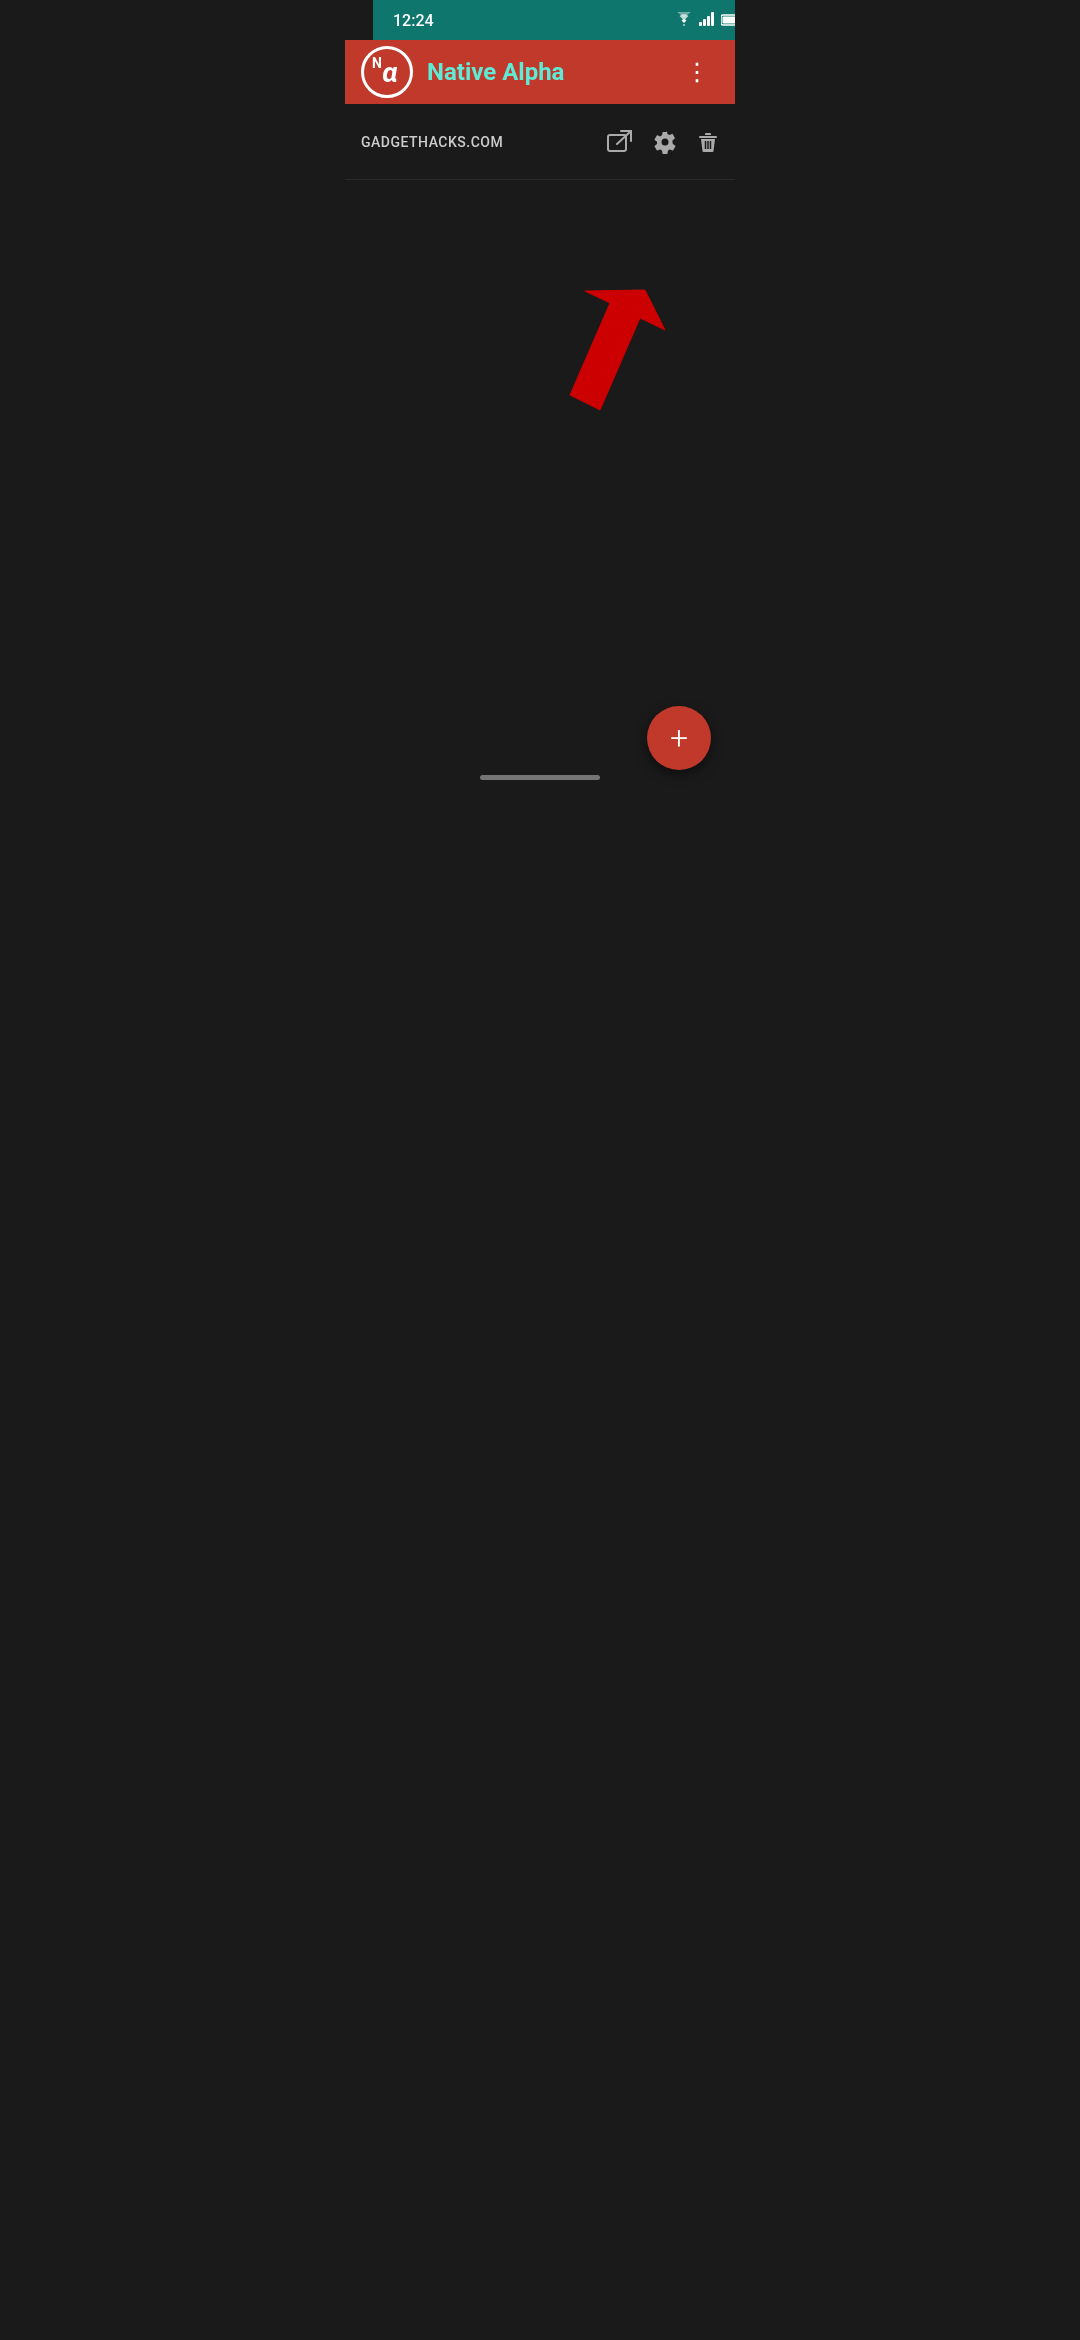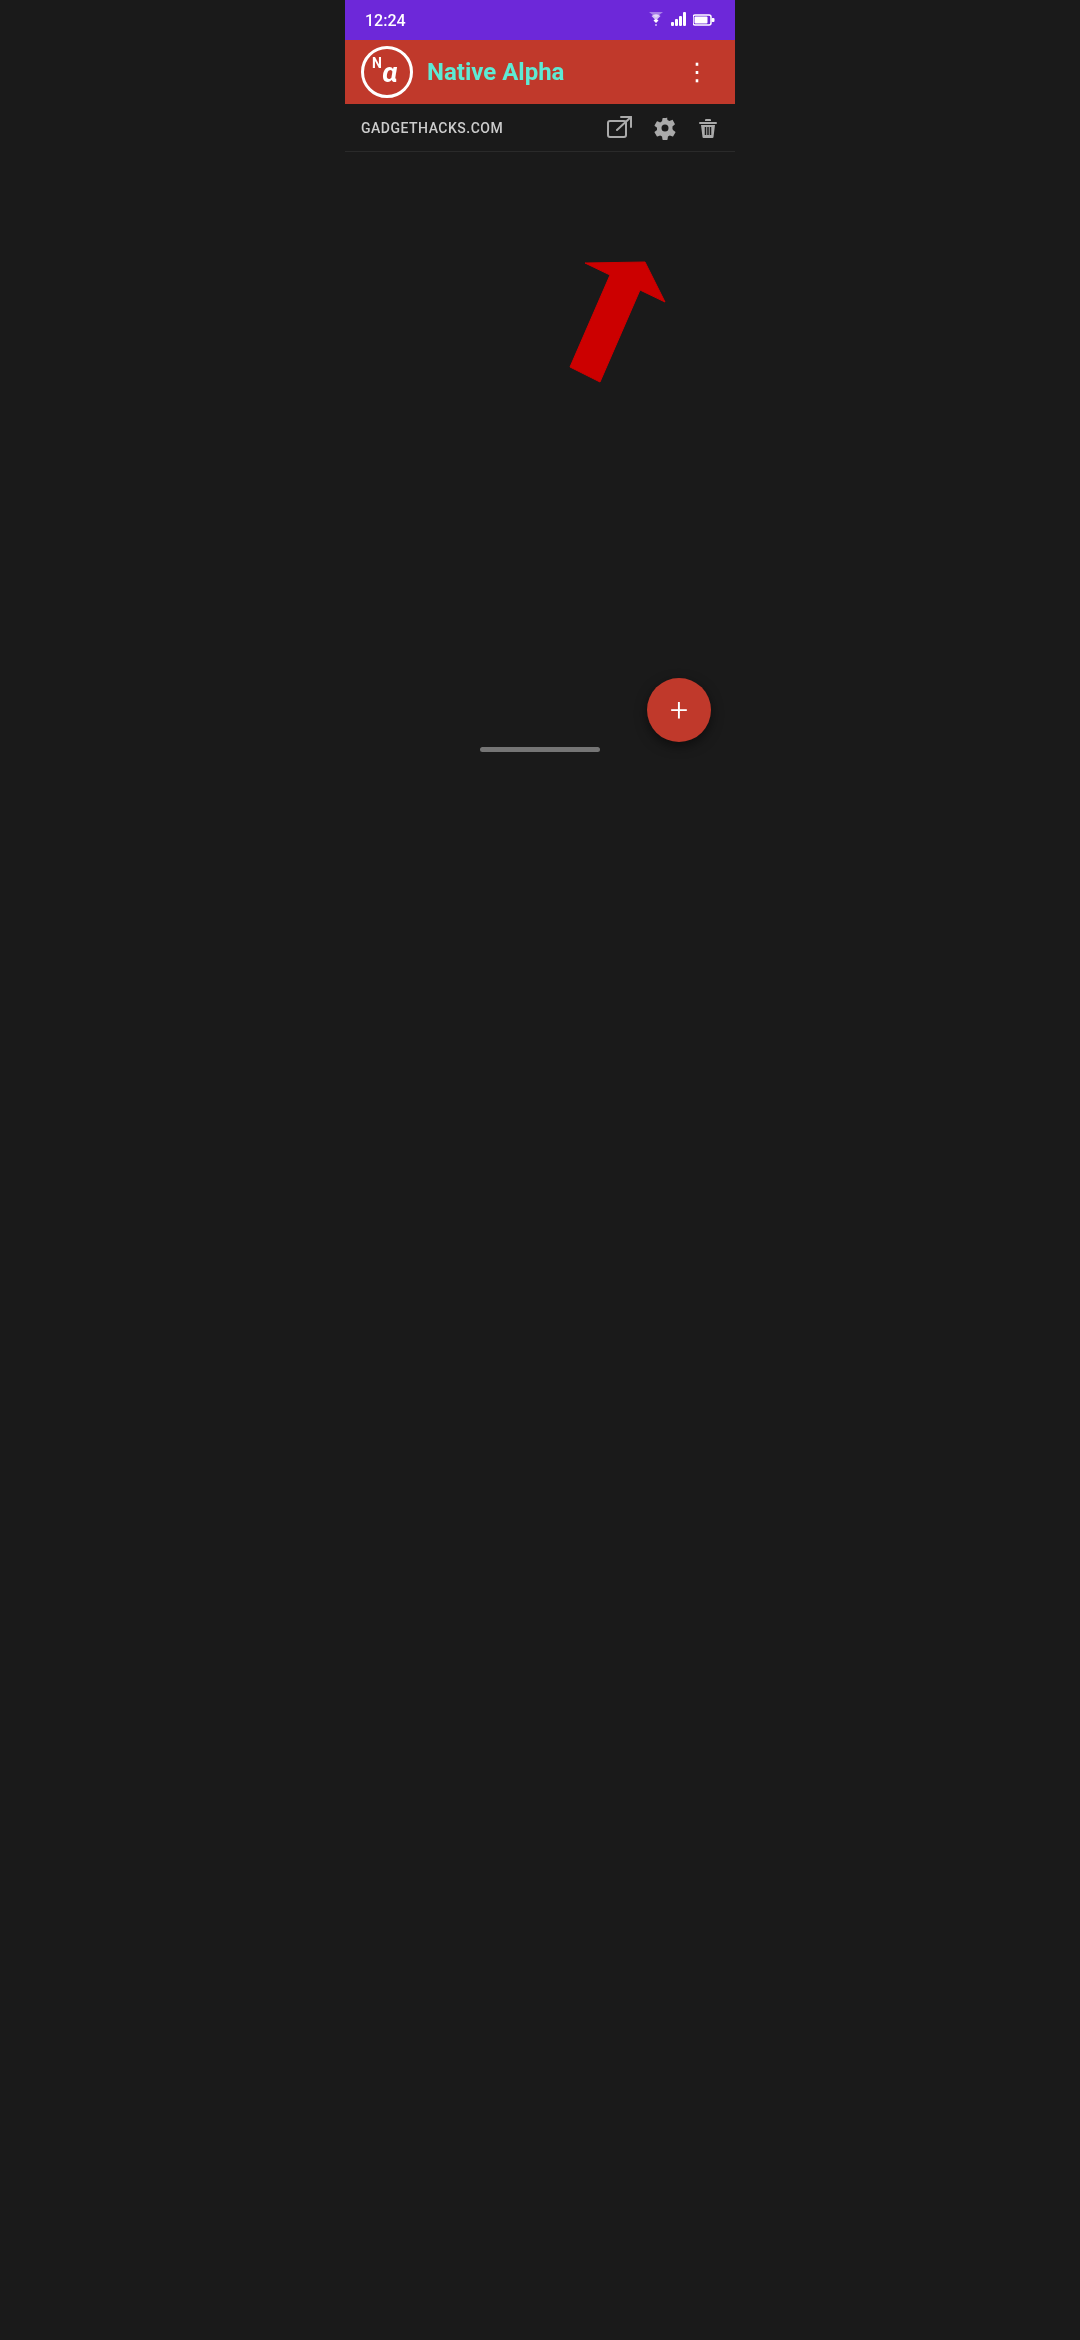--- a/index.html
+++ b/index.html
@@ -16,25 +16,26 @@
       font-family: 'Roboto', Arial, sans-serif;
       overflow: hidden;
       position: relative;
       margin: 0 auto;
     }
 
     
     .status-bar {
       width: 100%;
       height: 40px;
-      background-color: #6d28d9;
+      background-color: #0f766e;
       display: flex;
       align-items: center;
       justify-content: space-between;
       padding: 0 20px;
+      margin-left: 28px;
     }
 
     .status-time {
       color: white;
       font-size: 16px;
       font-weight: 500;
     }
 
     .status-icons {
       display: flex;
@@ -105,21 +106,21 @@
     }
 
     
     .list-container {
       width: 100%;
       padding: 0;
     }
 
     .list-item {
       width: 100%;
-      height: 48px;
+      height: 76px;
       background-color: #1a1a1a;
       display: flex;
       align-items: center;
       padding: 0 16px;
       border-bottom: 1px solid #2a2a2a;
     }
 
     .list-item-url {
       color: #cccccc;
       font-size: 14px;

